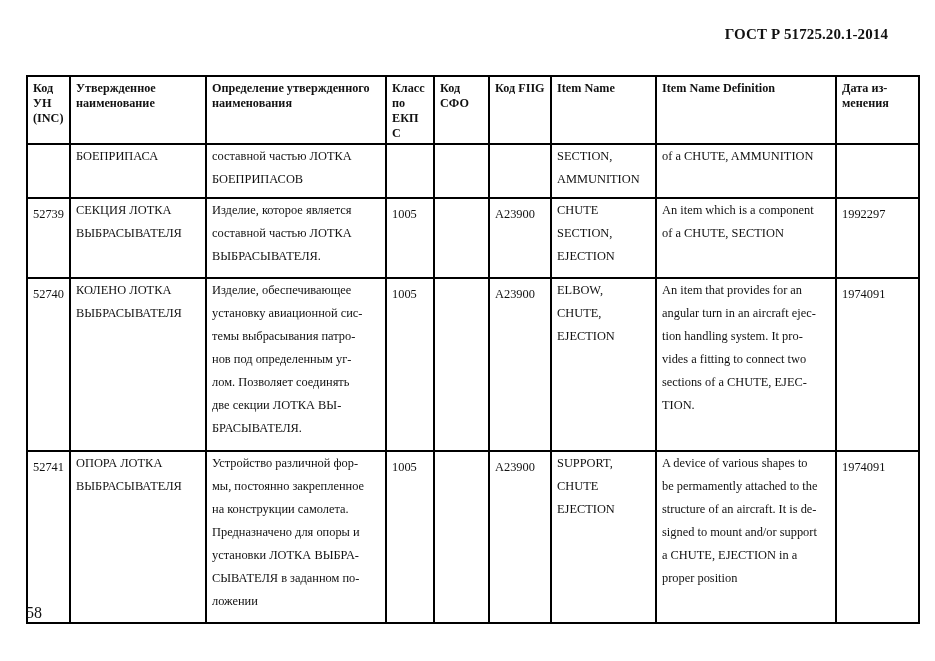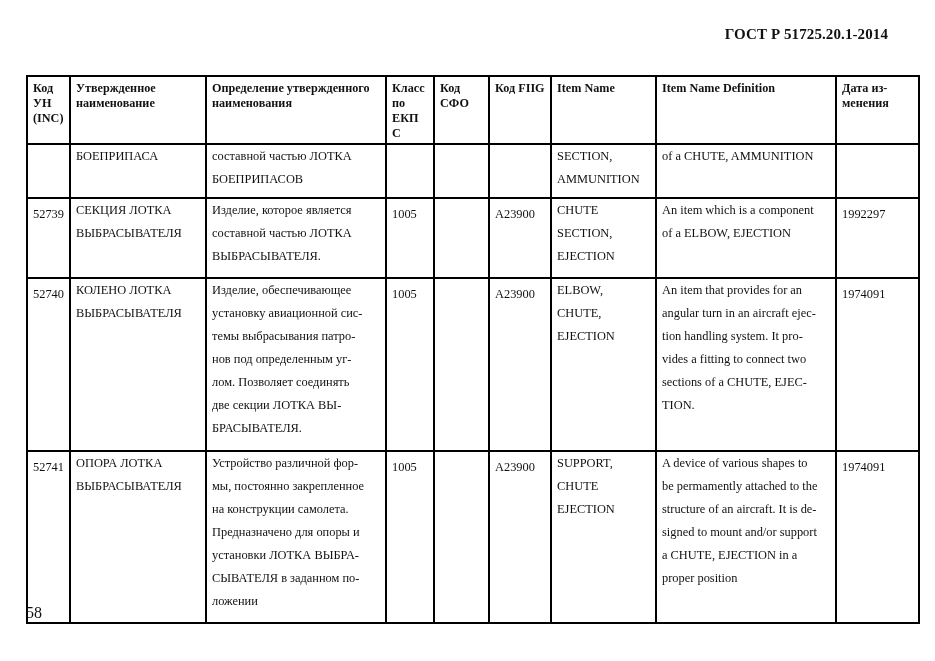--- a/index.html
+++ b/index.html
@@ -169,21 +169,21 @@
         <td class="num">1005</td>
         <td class="num"></td>
         <td class="num thin-l">A23900</td>
         <td class="thin-l">
           <span class="line">CHUTE</span>
           <span class="line">SECTION,</span>
           <span class="line">EJECTION</span>
         </td>
         <td>
           <span class="line">An item which is a component</span>
-          <span class="line">of a ELBOW, EJECTION</span>
+          <span class="line">of a CHUTE, SECTION</span>
         </td>
         <td class="date thin-l">1992297</td>
       </tr>
 
       <tr class="row-52740">
         <td class="num">52740</td>
         <td>
           <span class="line">КОЛЕНО ЛОТКА</span>
           <span class="line">ВЫБРАСЫВАТЕЛЯ</span>
         </td>

